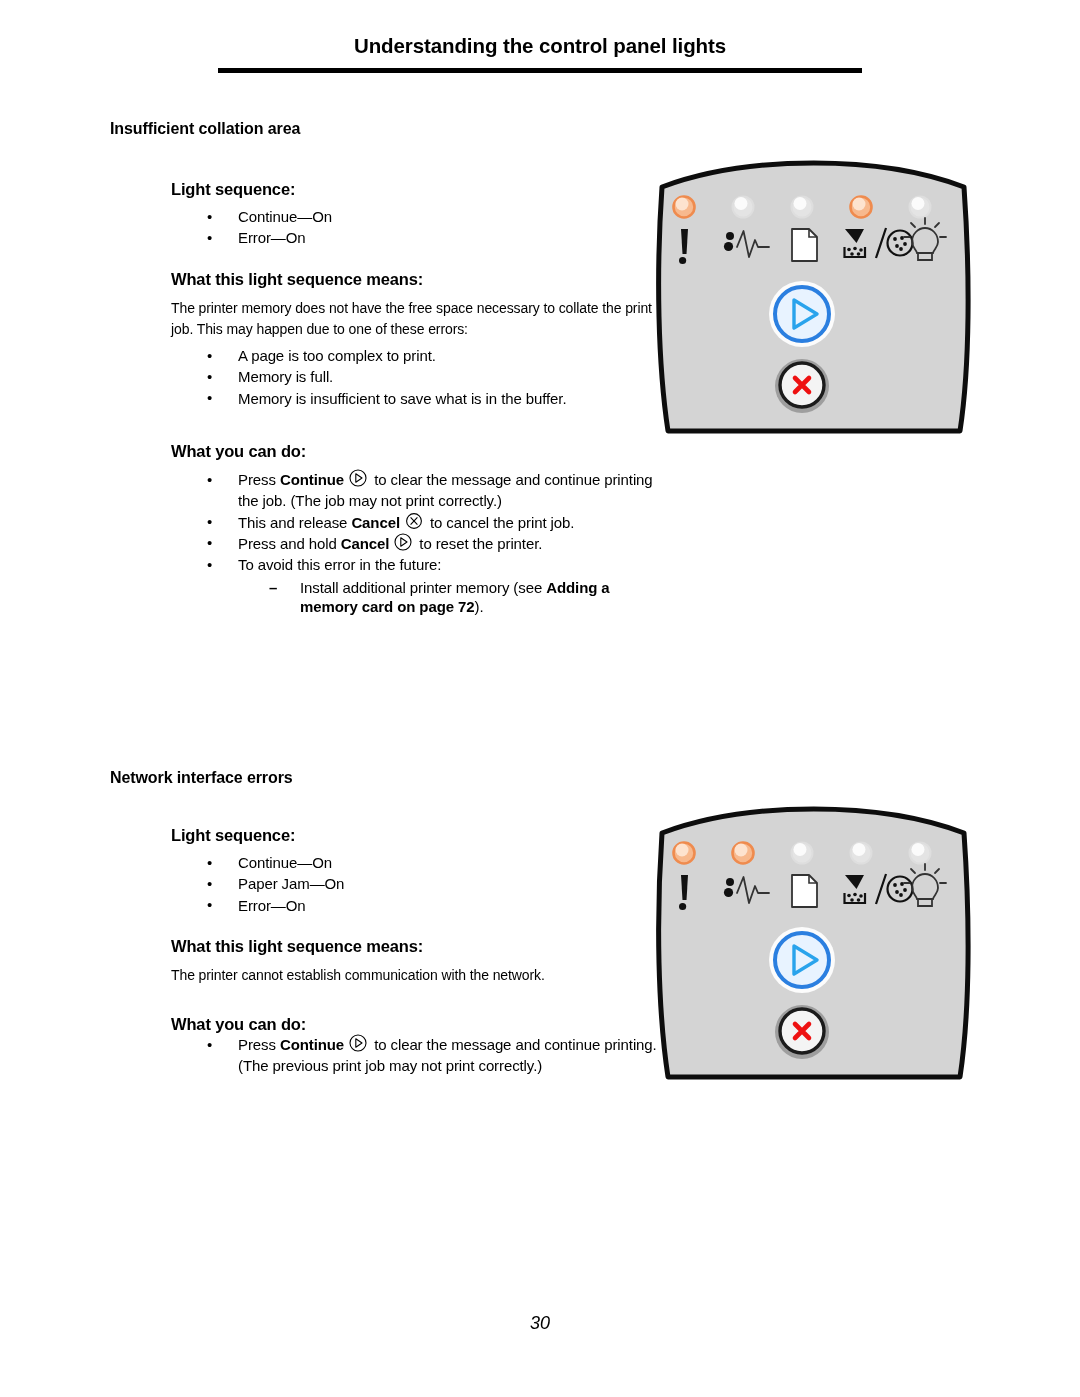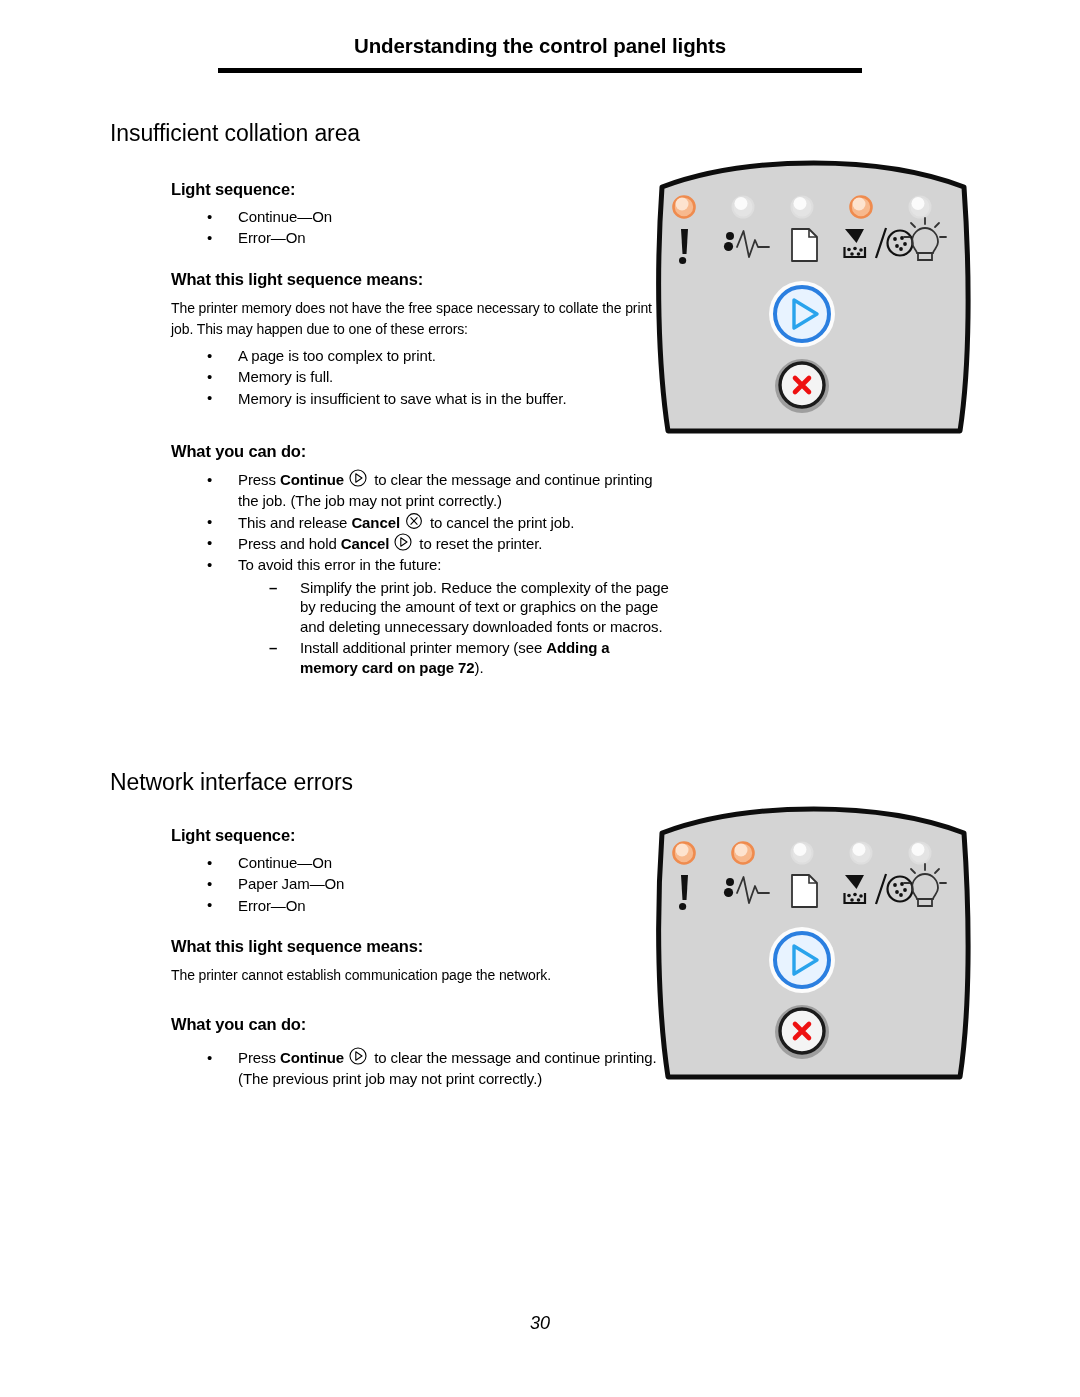--- a/index.html
+++ b/index.html
@@ -40,22 +40,22 @@
     top: 68px;
     width: 644px;
     height: 5px;
     background: #000;
   }
 
   
   .section-heading {
     position: absolute;
     left: 110px;
-    font-size: 23px;
-    font-weight: normal;
+    font-size: 16px;
+    font-weight: bold;
     letter-spacing: -0.1px;
   }
   #sec1-heading { top: 120px; }
   #sec2-heading { top: 769px; }
 
   
   .col {
     position: absolute;
     left: 171px;
     width: 500px;
@@ -193,21 +193,20 @@
       <li>
         <span>Press and hold </span><b class="bold">Cancel</b><span class="inline-key"><svg width="20" height="20" viewBox="0 0 20 20">
               <circle cx="10" cy="10" r="8" fill="none" stroke="#000" stroke-width="1.1"></circle>
               <path d="M7.8 5.8 L14 10 L7.8 14.2 Z" fill="none" stroke="#000" stroke-width="1.1" stroke-linejoin="round"></path>
             </svg></span><span>to reset the printer.</span>
       </li>
       <li>To avoid this error in the future:</li>
     </ul>
 
     <ul class="dashes sub-list" style="margin-top:2px; padding-left:62px;">
-      <li>Simplify the print job. Reduce the complexity of the page by reducing the amount of text or graphics on the page and deleting unnecessary downloaded fonts or macros.</li>
       <li style="margin-top:2px;">
         <span>Install additional printer memory (see </span><b class="bold">Adding a memory card on page 72</b><span>).</span>
       </li>
     </ul>
   </div>
 
   <div class="panel" id="panel1">
     <svg width="330" height="300" viewBox="0 0 330 300">
 
       <path d="M14 44 C 100 12, 232 12, 316 44 C 322 130, 322 222, 312 288 L 20 288 C 10 222, 8 130, 14 44 Z" fill="#d4d4d4" stroke="#0d0d0d" stroke-width="5" stroke-linejoin="round"></path>
@@ -298,24 +297,24 @@
 
   <div class="col" style="top:826px;">
     <div class="sub-heading">Light sequence:</div>
     <ul class="bullets" style="margin-top:7px;">
       <li>Continue—On</li>
       <li>Paper Jam—On</li>
       <li>Error—On</li>
     </ul>
 
     <div class="sub-heading" style="margin-top:21px;">What this light sequence means:</div>
-    <p class="para" style="margin-top:9px;">The printer cannot establish communication page the network.</p>
+    <p class="para" style="margin-top:9px;">The printer cannot establish communication with the network.</p>
 
     <div class="sub-heading" style="margin-top:29px;">What you can do:</div>
-    <ul class="bullets" style="margin-top:13px;">
+    <ul class="bullets" style="margin-top:0;">
       <li>
         <span>Press </span><b class="bold">Continue</b><span class="inline-key"><svg width="20" height="20" viewBox="0 0 20 20">
               <circle cx="10" cy="10" r="8" fill="none" stroke="#000" stroke-width="1.1"></circle>
               <path d="M7.8 5.8 L14 10 L7.8 14.2 Z" fill="none" stroke="#000" stroke-width="1.1" stroke-linejoin="round"></path>
             </svg></span><span>to clear the message and continue printing. (The previous print job may not print correctly.)</span>
       </li>
     </ul>
   </div>
 
   <div class="panel" id="panel2">

